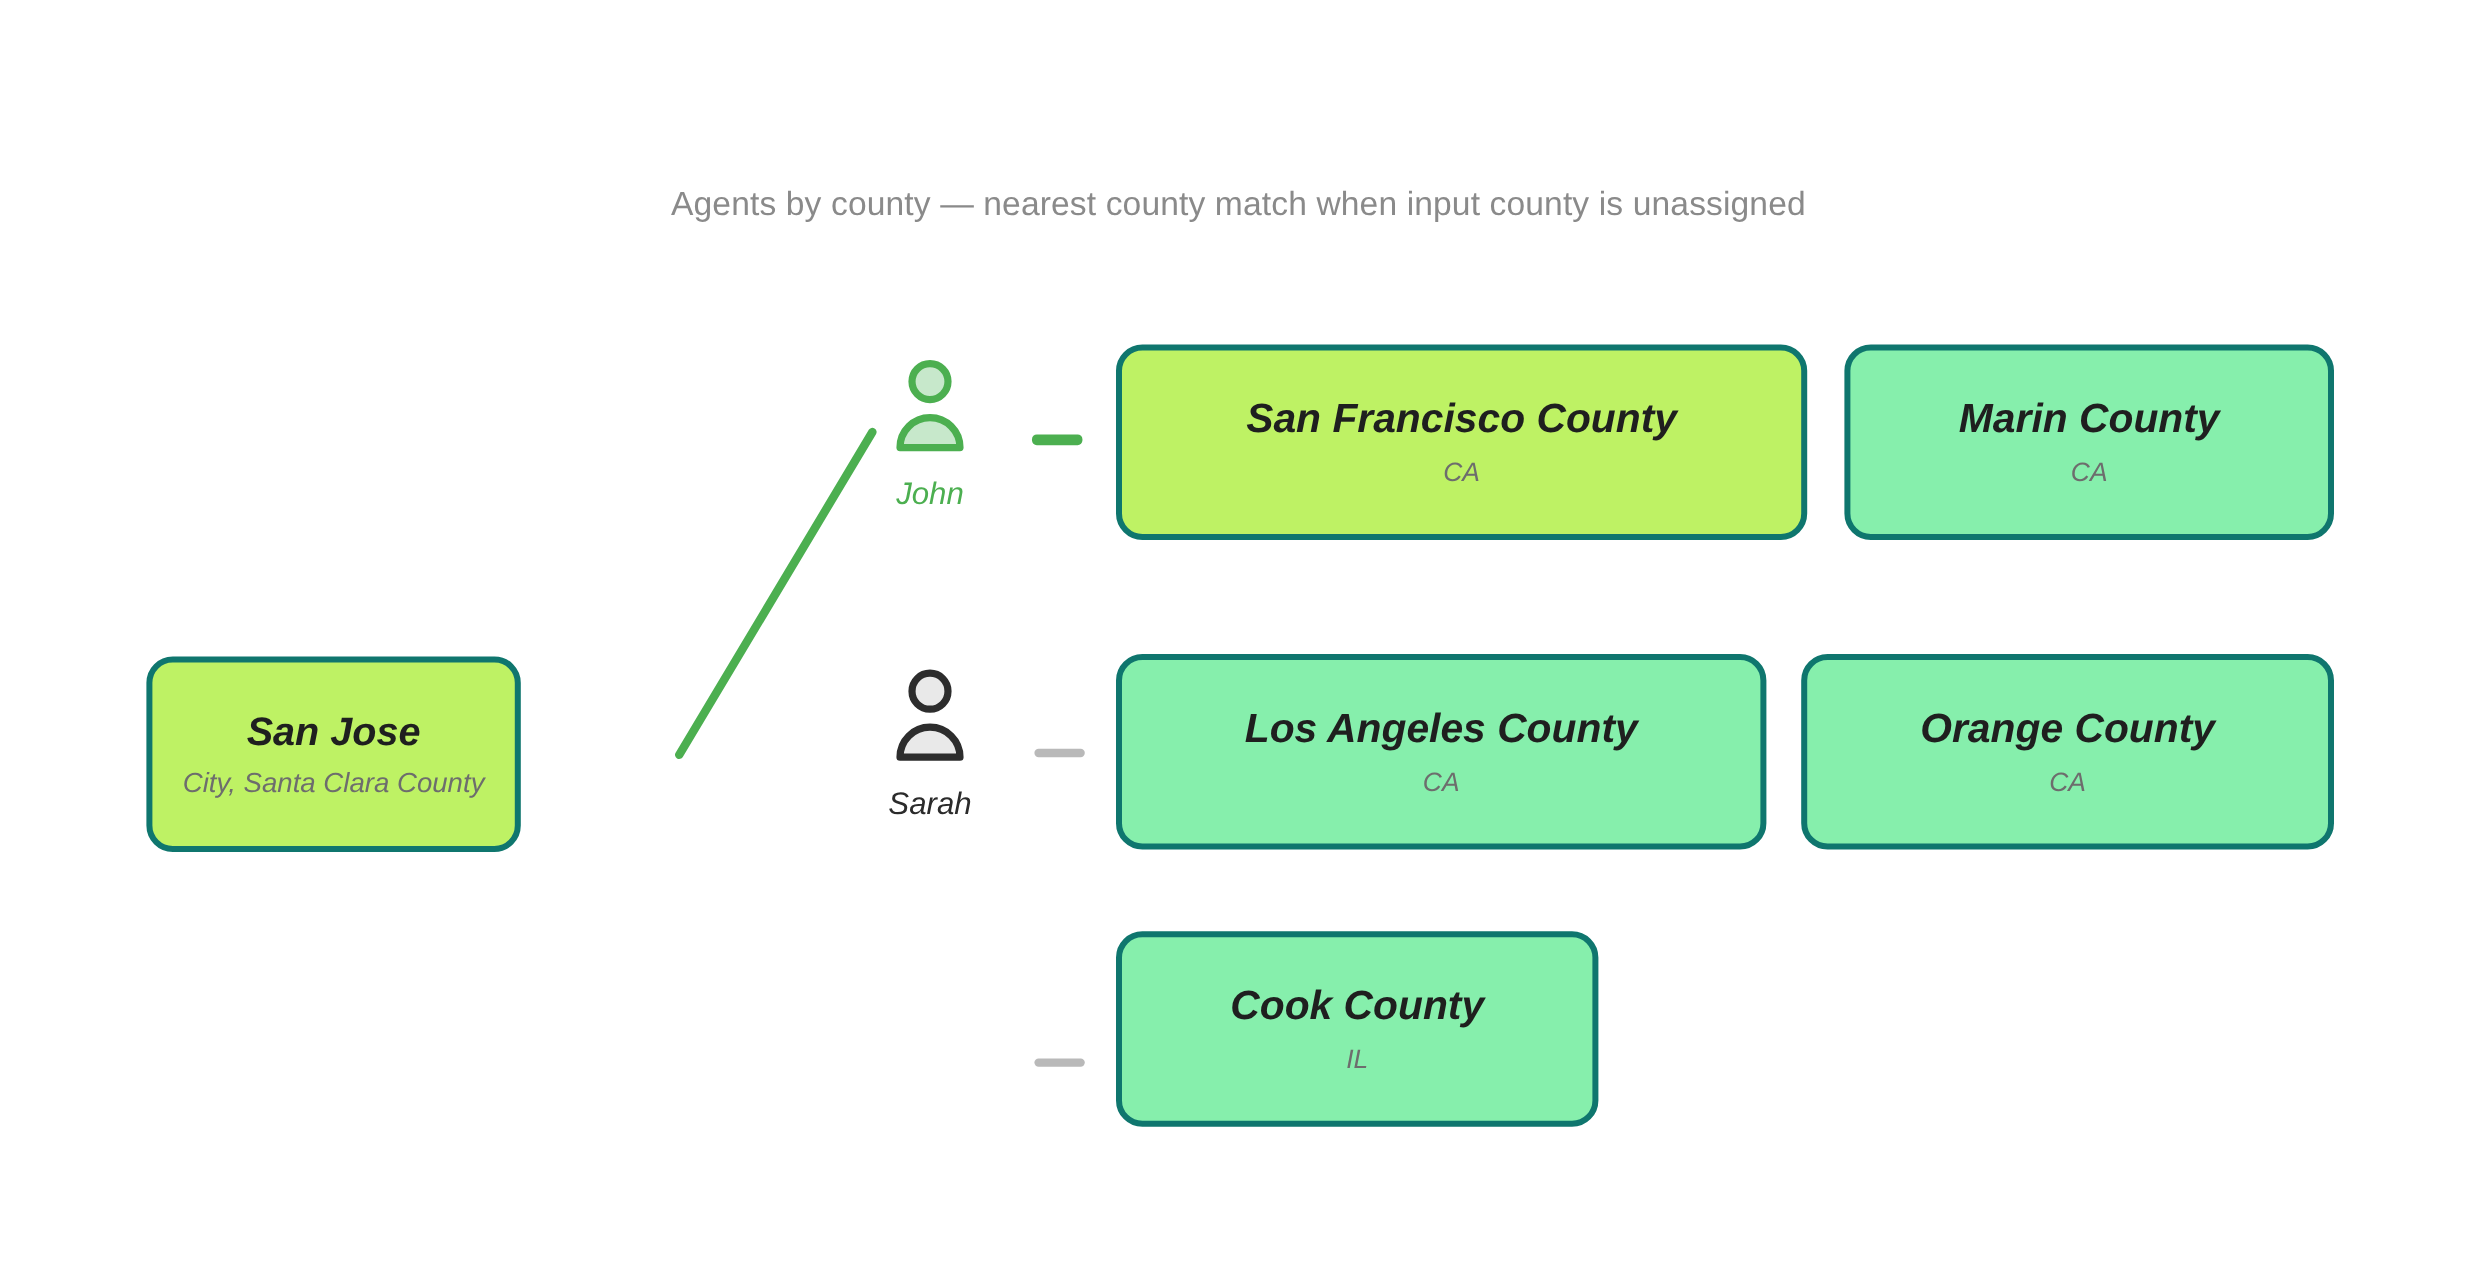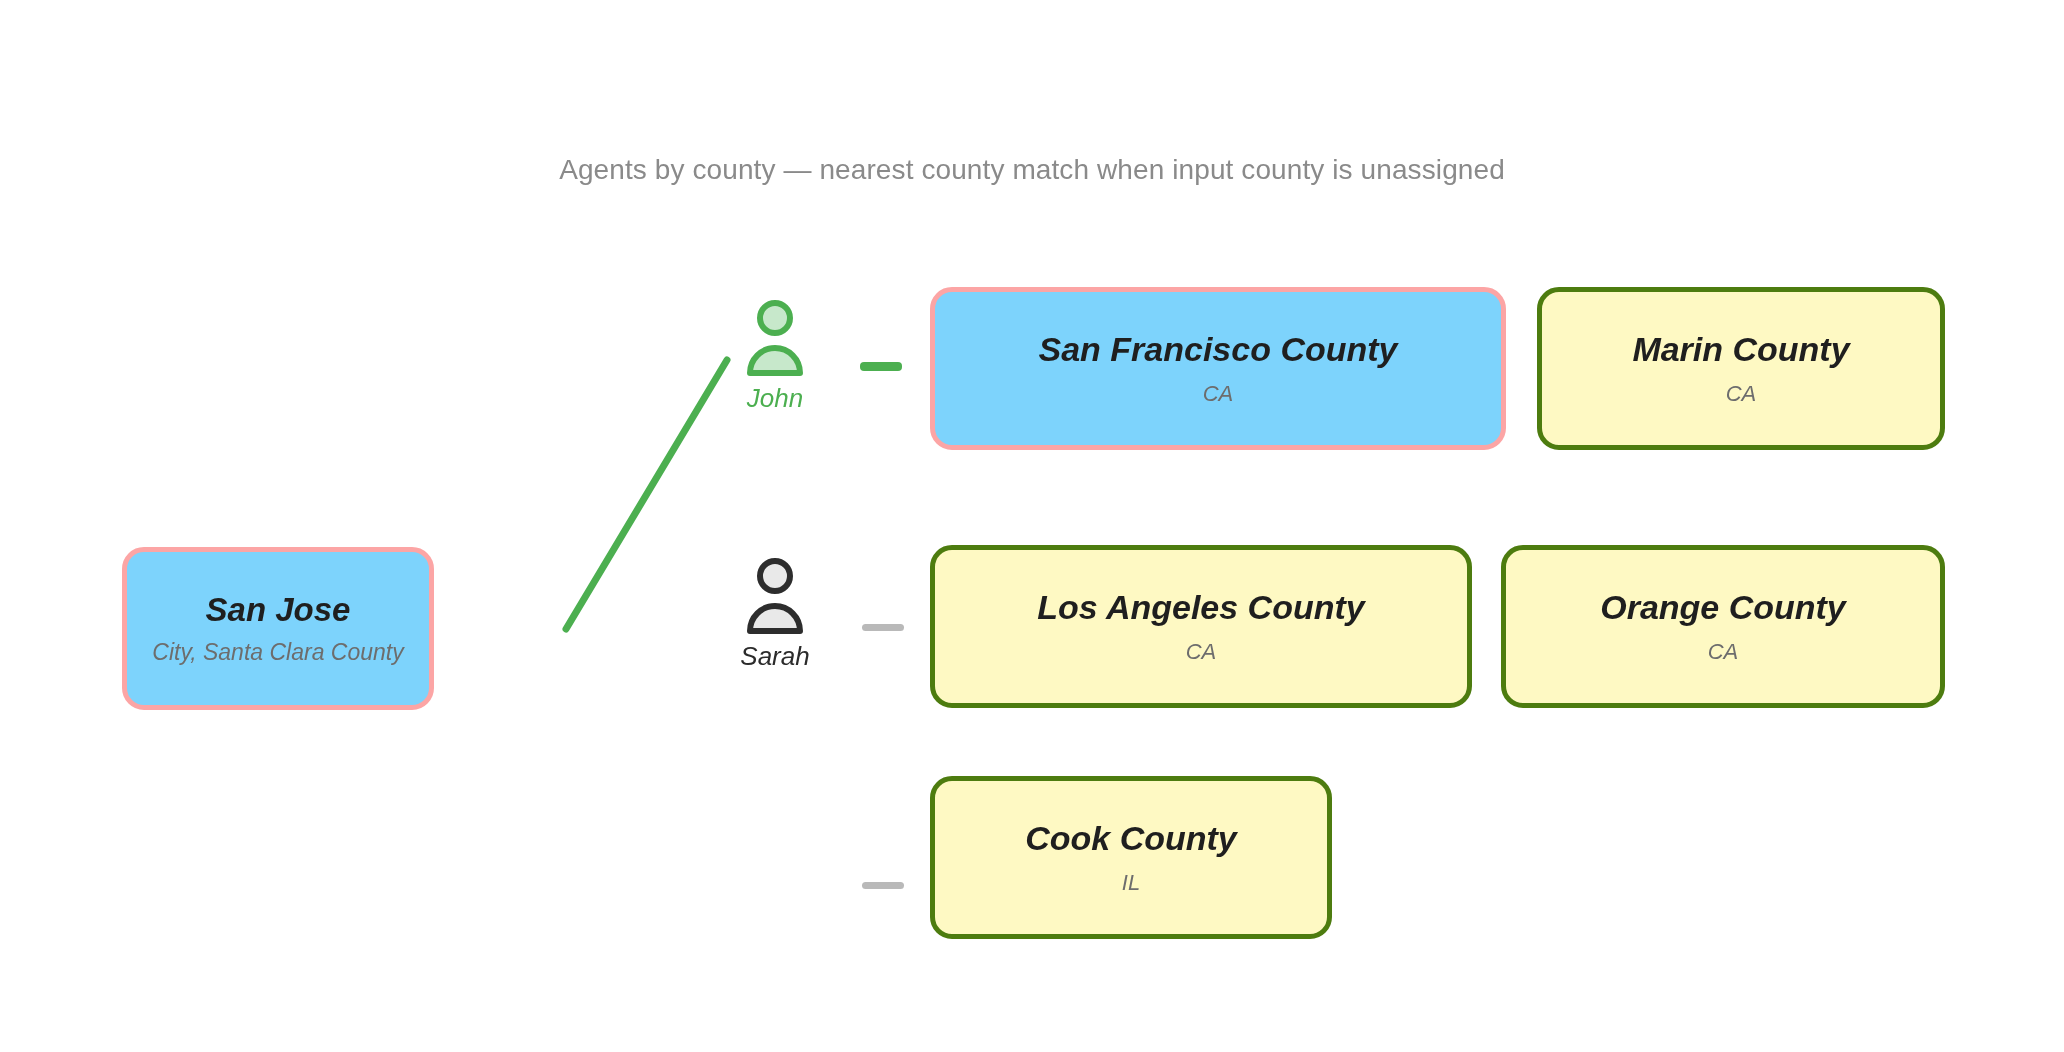--- a/index.html
+++ b/index.html
@@ -49,26 +49,26 @@
 
   
   .node {
     position: absolute;
     box-sizing: border-box;
     border-radius: 22px;
     display: flex;
     flex-direction: column;
     align-items: center;
     justify-content: center;
-    background: #fef9c3;
-    border: 5px solid #4d7c0f;
+    background: #86efac;
+    border: 5px solid #0f766e;
   }
   .node.hl {
-    background: #7dd3fc;
-    border: 5px solid #fca5a5;
+    background: #bef264;
+    border: 5px solid #0f766e;
   }
   .node .title {
     font-size: 34px;
     font-weight: bold;
     font-style: italic;
     color: #1f1f1f;
     line-height: 1.1;
     white-space: nowrap;
   }
   .node .sub {
@@ -83,20 +83,21 @@
   .node.src .title { font-size: 33px; }
   .node.src .sub   { font-size: 23px; margin-top: 12px; }
 
   
   .agent {
     position: absolute;
     width: 140px;
     display: flex;
     flex-direction: column;
     align-items: center;
+    gap: 13px;
   }
   .agent .glyph {
     width: 64px;
     height: 78px;
     display: block;
   }
   .agent .aname {
     margin-top: 6px;
     font-size: 26px;
     font-style: italic;

